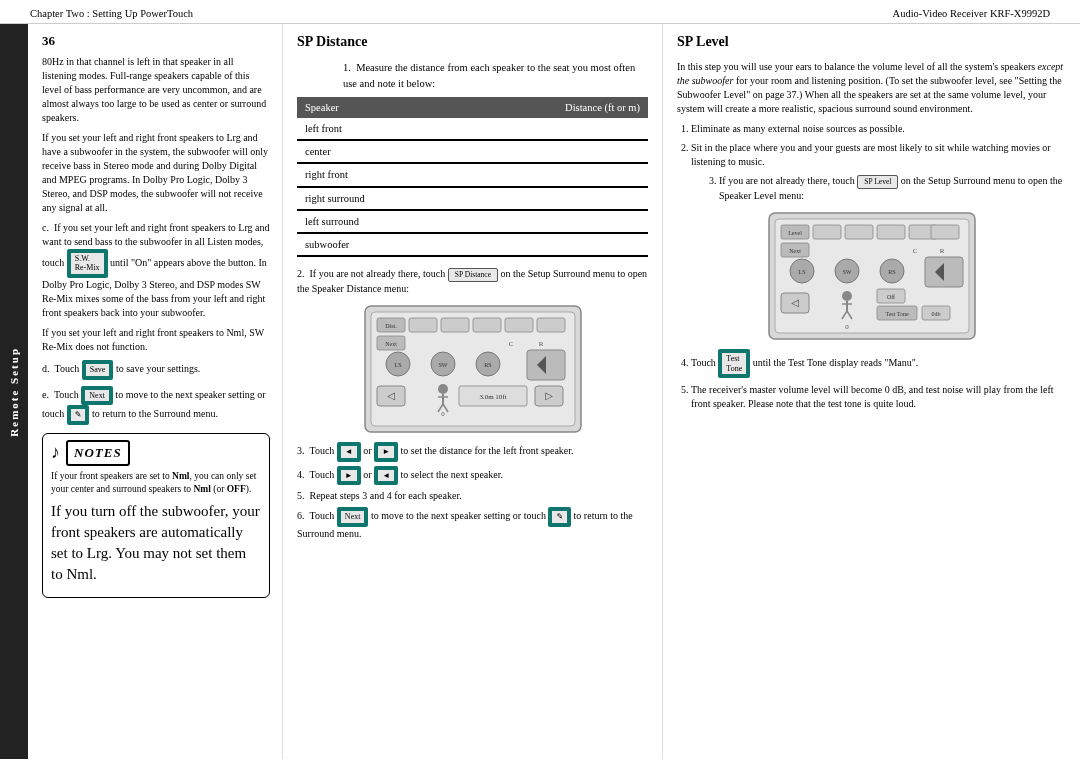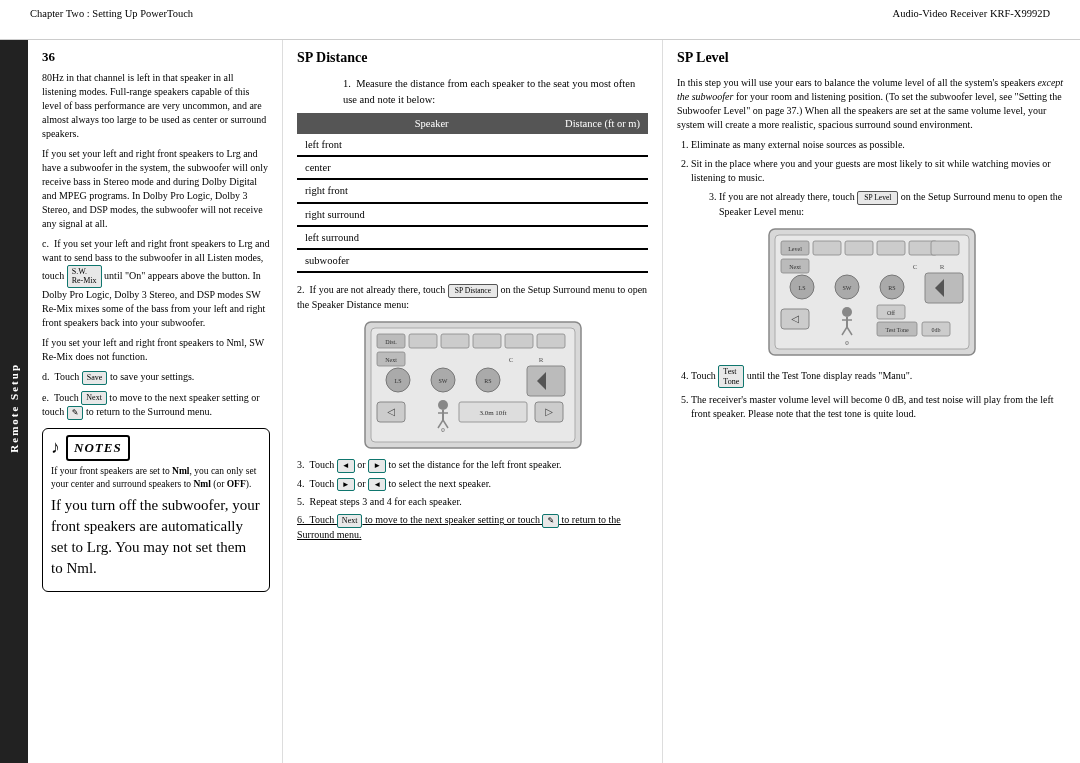--- a/index.html
+++ b/index.html
@@ -11,21 +11,21 @@
       font-size: 11.5px;
       color: #000;
       overflow: hidden;
       position: relative;
     }
 
     
     .header {
       display: flex;
       justify-content: space-between;
-      padding: 8px 30px 20px 30px;
+      padding: 8px 30px 4px 30px;
       font-size: 10.5px;
       border-bottom: 1px solid #ccc;
     }
 
     
     .main-content {
       display: flex;
       height: calc(100% - 28px);
     }
 
@@ -114,21 +114,21 @@
     .sp-table {
       width: 100%;
       border-collapse: collapse;
       margin-bottom: 10px;
       font-size: 10.5px;
     }
     .sp-table th {
       background: #555;
       color: #fff;
       padding: 3px 8px;
-      text-align: right;
+      text-align: left;
       font-weight: normal;
     }
     .sp-table th:last-child {
       text-align: right;
     }
     .sp-table td {
       border-bottom: 2px solid #000000;
       padding: 3px 8px;
     }
     .sp-table td:last-child {
@@ -147,21 +147,21 @@
     ol {
       padding-left: 16px;
       margin-bottom: 8px;
     }
     ol li {
       margin-bottom: 5px;
     }
 
     .inline-btn {
       display: inline-block;
-      border: 1px solid #0f766e;
+      border: 4px solid #0f766e;
       background: #e8e8e8;
       font-size: 8px;
       padding: 1px 4px;
       border-radius: 2px;
       vertical-align: middle;
       line-height: 1.2;
     }
     .inline-btn-wide {
       display: inline-block;
       border: 1px solid #555;
@@ -329,21 +329,21 @@
 
     <p style="font-size:10px; line-height:1.4; margin-bottom:4px;">
       3.&nbsp;&nbsp;Touch <span class="inline-btn">◄</span> or <span class="inline-btn">►</span> to set the distance for the left front speaker.
     </p>
     <p style="font-size:10px; line-height:1.4; margin-bottom:4px;">
       4.&nbsp;&nbsp;Touch <span class="inline-btn">►</span> or <span class="inline-btn">◄</span> to select the next speaker.
     </p>
     <p style="font-size:10px; line-height:1.4; margin-bottom:4px;">
       5.&nbsp;&nbsp;Repeat steps 3 and 4 for each speaker.
     </p>
-    <p style="font-size:10px; line-height:1.4;text-decoration:underline;">
+    <p style="font-size:10px; line-height:1.4;">
       6.&nbsp;&nbsp;Touch <span class="inline-btn">Next</span> to move to the next speaker setting or touch <span class="inline-btn">✎</span> to return to the Surround menu.
     </p>
   </div>
 
   <div class="right-col">
     <div class="section-title">SP Level</div>
 
     <p style="font-size:10px; line-height:1.4; margin-bottom:6px;">
       In this step you will use your ears to balance the volume level of all the system's speakers <em>except the subwoofer</em> for your room and listening position. (To set the subwoofer level, see "Setting the Subwoofer Level" on page 37.) When all the speakers are set at the same volume level, your system will create a more realistic, spacious surround sound environment.
     </p>

